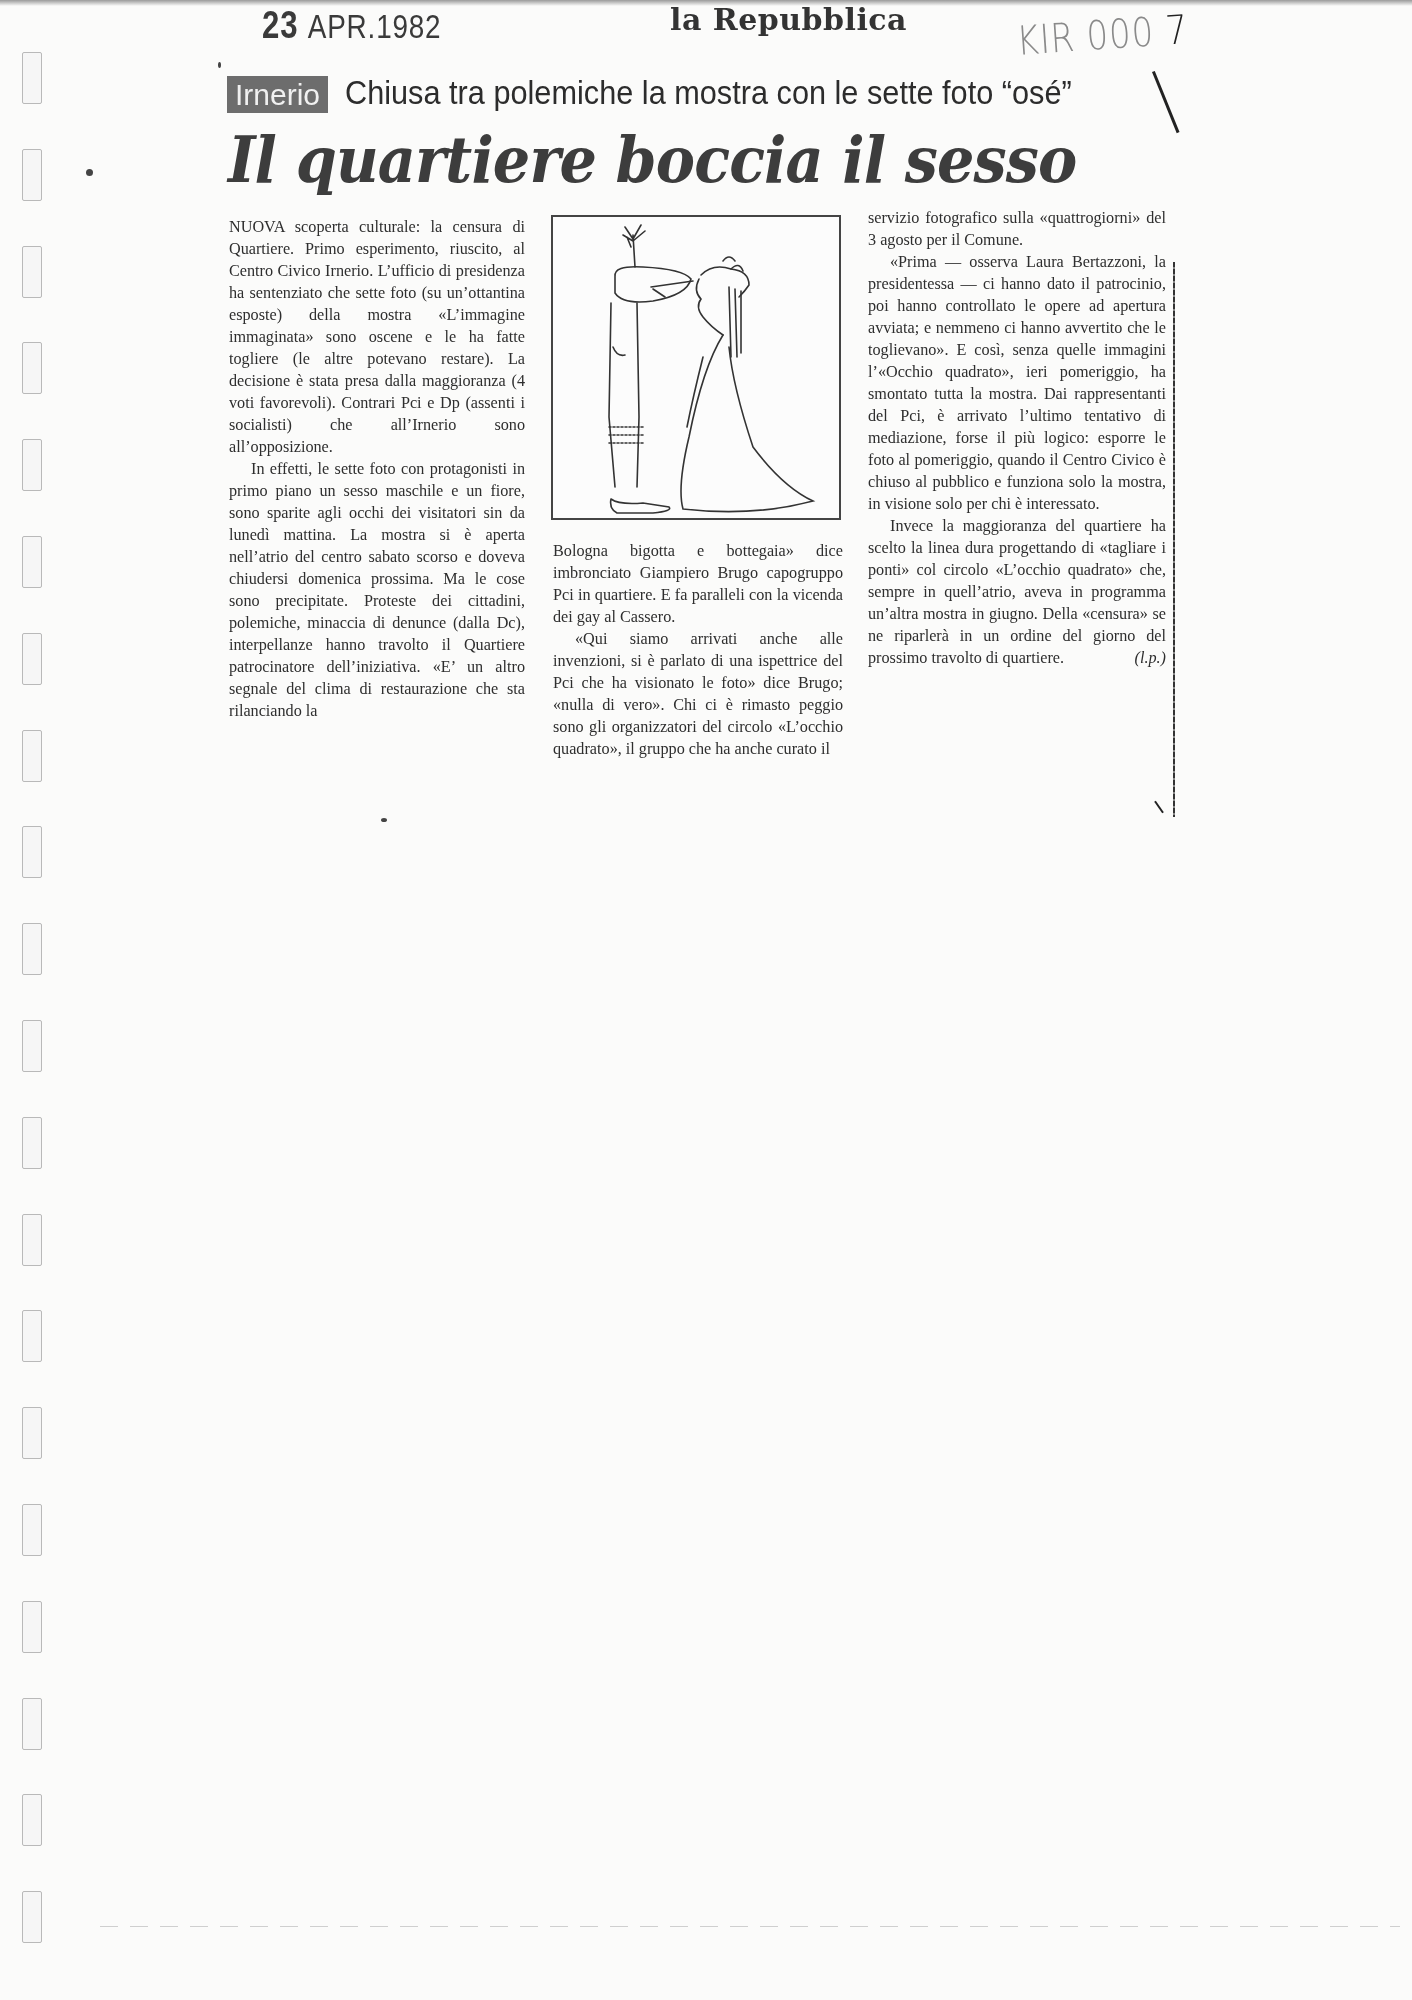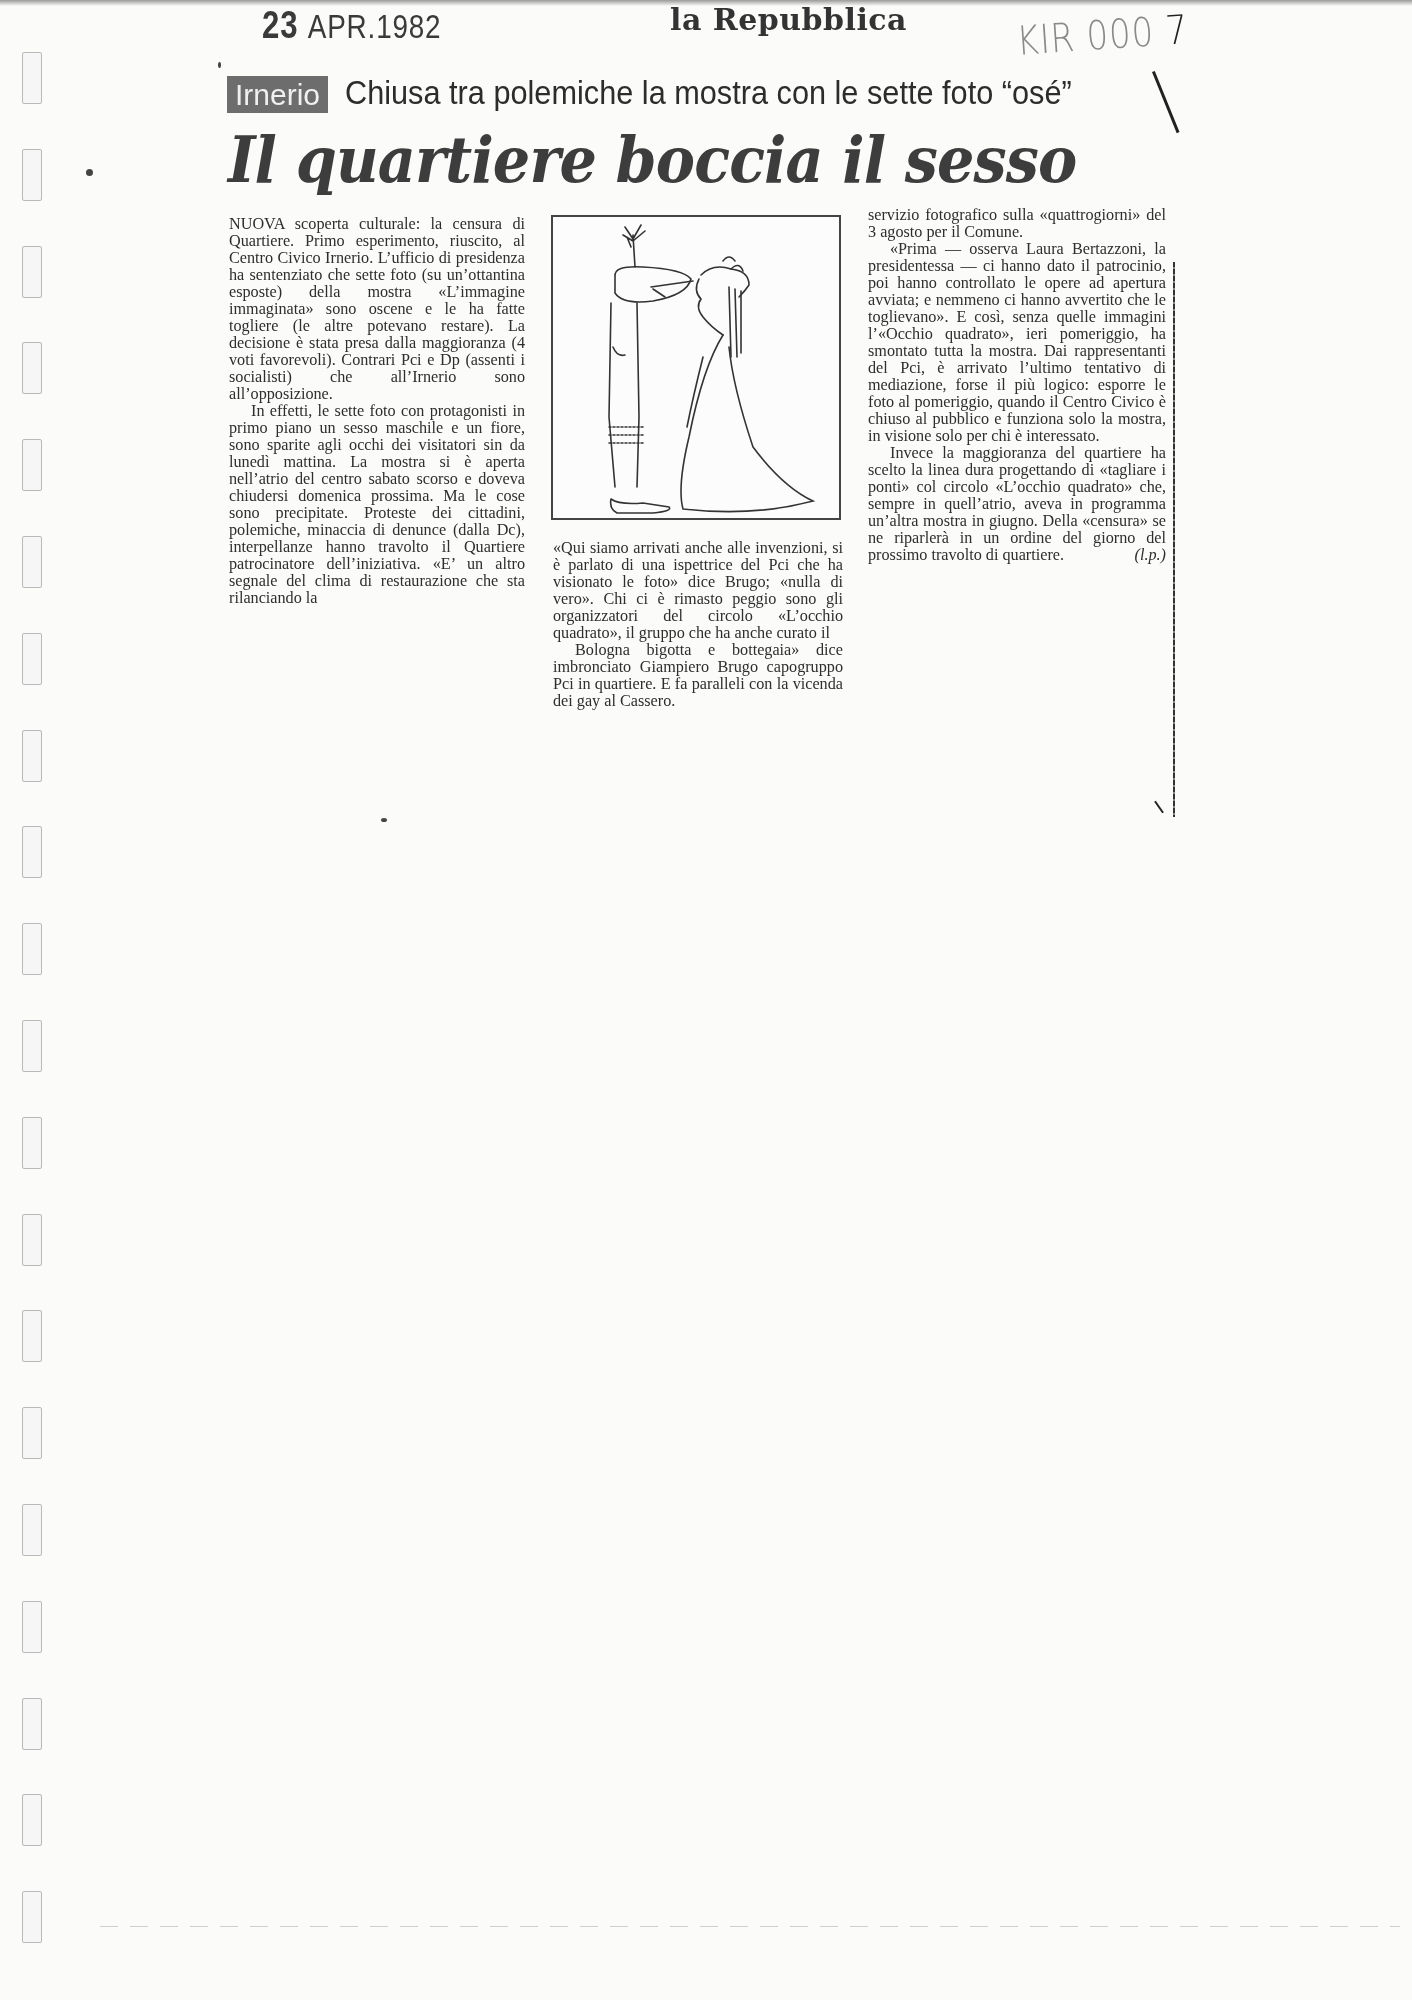--- a/index.html
+++ b/index.html
@@ -48,21 +48,21 @@
       position: absolute; left: 345px; top: 74px; font-size: 33px; color: #2c2c2c;
       font-family: "Liberation Sans", "DejaVu Sans", sans-serif; transform: scaleX(0.93); transform-origin: left top;
       white-space: nowrap;
     }
     .headline {
       position: absolute; left: 228px; top: 122px; font-size: 64px; font-style: italic; font-weight: bold;
       color: #3d3d3d; white-space: nowrap; transform: scaleX(0.92); transform-origin: left top;
       font-family: "DejaVu Serif", serif; letter-spacing: -1px;
     }
     .col {
-      position: absolute; font-size: 16.2px; line-height: 17px; color: #2e2e2e;
+      position: absolute; font-size: 16.2px; line-height: 22px; color: #2e2e2e;
       text-align: justify; hyphens: manual;
     }
     .col p { margin: 0; }
     .col p + p { text-indent: 22px; }
     .col-1 { left: 229px; top: 216px; width: 296px; }
     .col-2 { left: 553px; top: 540px; width: 290px; }
     .col-3 { left: 868px; top: 207px; width: 298px; }
     .illustration {
       position: absolute; left: 551px; top: 215px; width: 290px; height: 305px;
       border: 2px solid #444; box-sizing: border-box; background: #fcfcfc;
@@ -152,22 +152,22 @@
       <path d="M146 62 Q140 74 148 82 Q142 90 150 100 Q158 110 170 118"></path>
       <path d="M176 70 L178 140 M182 72 L184 140 M188 74 L188 136"></path>
 
       <path d="M170 118 Q150 150 136 220 Q124 270 130 292 Q200 300 260 284 Q230 270 200 230 Q180 170 176 130"></path>
       <path d="M150 140 Q140 180 134 210"></path>
     </g>
   </svg>
 </div>
 
 <div class="col col-2">
+  <p>Bologna bigotta e bottegaia» dice imbronciato Giampiero Brugo capogruppo Pci in quartiere. E fa paralleli con la vicenda dei gay al Cassero.</p>
   <p>«Qui siamo arrivati anche alle invenzioni, si è parlato di una ispettrice del Pci che ha visionato le foto» dice Brugo; «nulla di vero». Chi ci è rimasto peggio sono gli organizzatori del circolo «L’occhio quadrato», il gruppo che ha anche curato il</p>
-  <p>Bologna bigotta e bottegaia» dice imbronciato Giampiero Brugo capogruppo Pci in quartiere. E fa paralleli con la vicenda dei gay al Cassero.</p>
 </div>
 
 <div class="col col-3">
   <p>servizio fotografico sulla «quattrogiorni» del 3 agosto per il Comune.</p>
   <p>«Prima — osserva Laura Bertazzoni, la presidentessa — ci hanno dato il patrocinio, poi hanno controllato le opere ad apertura avviata; e nemmeno ci hanno avvertito che le toglievano». E così, senza quelle immagini l’«Occhio quadrato», ieri pomeriggio, ha smontato tutta la mostra. Dai rappresentanti del Pci, è arrivato l’ultimo tentativo di mediazione, forse il più logico: esporre le foto al pomeriggio, quando il Centro Civico è chiuso al pubblico e funziona solo la mostra, in visione solo per chi è interessato.</p>
   <p><span>Invece la maggioranza del quartiere ha scelto la linea dura progettando di «tagliare i ponti» col circolo «L’occhio quadrato» che, sempre in quell’atrio, aveva in programma un’altra mostra in giugno. Della «censura» se ne riparlerà in un ordine del giorno del prossimo travolto di quartiere.</span> <span class="signature">(l.p.)</span></p>
 </div>
 
 <div class="column-rule"></div>
 <div class="end-mark"></div>

